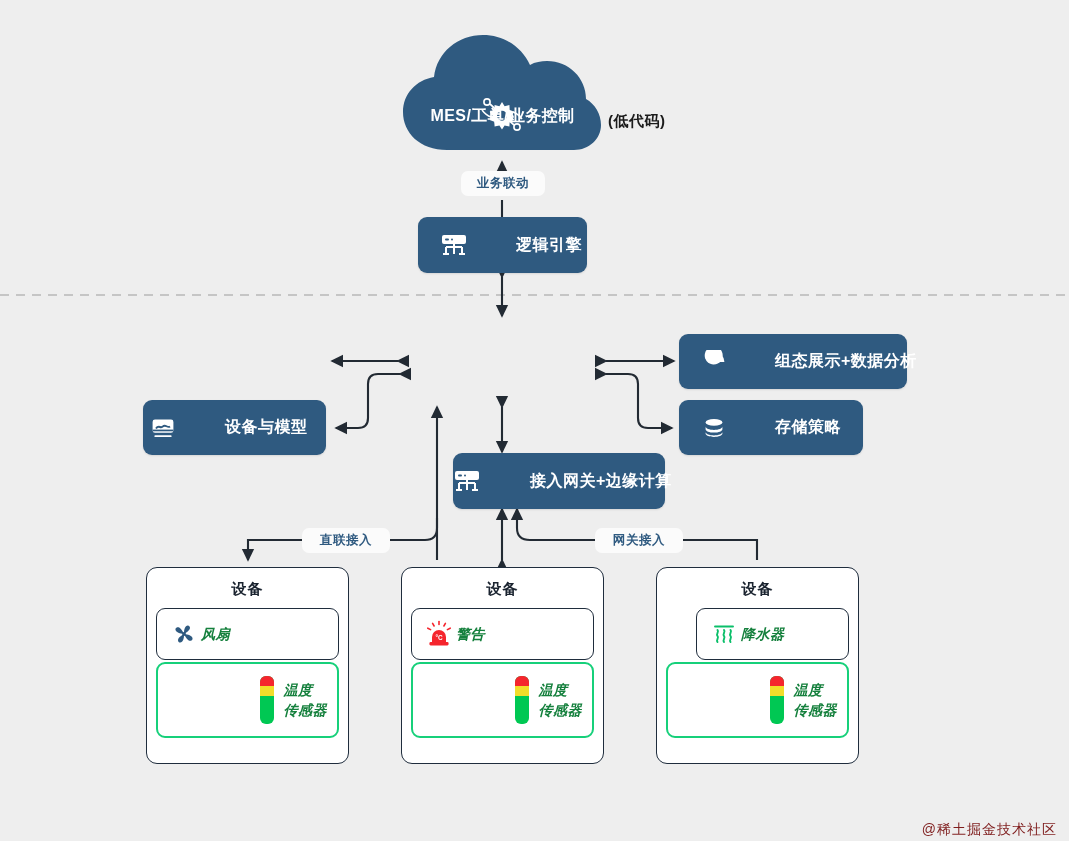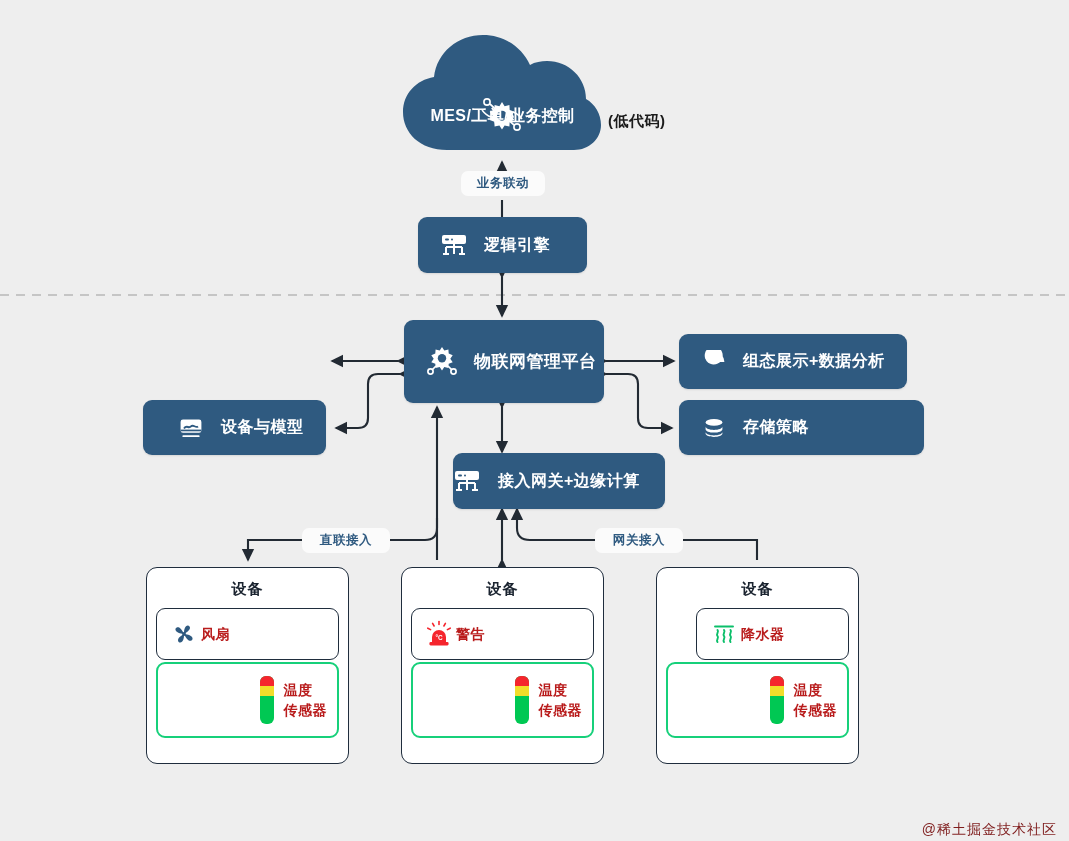--- a/index.html
+++ b/index.html
@@ -7,21 +7,21 @@
     width:1069px;height:841px;
     background:#eeeeee;
     font-family:"Liberation Sans","DejaVu Sans",sans-serif;
     overflow:hidden;
     position:relative;
   }
   #stage{position:absolute;inset:0;width:1069px;height:841px;}
   #wires{position:absolute;left:0;top:0;width:1069px;height:841px;pointer-events:none;}
 
   
-  .node{position:absolute;box-sizing:border-box;}
+  .node{position:absolute;box-sizing:border-box;gap:32px;}
 
   .bluebox{
     background:#2f5a80;
     border-radius:9px;
     display:flex;align-items:center;
     color:#ffffff;
     box-shadow:0 1px 2px rgba(0,0,0,.10);
   }
   .bluebox .ico{flex:0 0 auto;display:flex;align-items:center;justify-content:center;}
   .bluebox .lbl{
@@ -59,21 +59,21 @@
   }
   .sub{
     box-sizing:border-box;border-radius:9px;background:#fff;
     display:flex;align-items:center;
     border:1.4px solid #1f2d3d;
     padding:0 10px;
   }
   .sub.green{border:2.2px solid #16d07a;}
   .sub + .sub{margin-top:2px;justify-content:flex-end;}
   .sub .sico{flex:0 0 34px;display:flex;align-items:center;justify-content:center;}
-  .sub .stxt{font-size:14px;font-weight:700;color:#b91c1c;line-height:20px;letter-spacing:.5px;}
+  .sub .stxt{font-size:14px;font-weight:700;color:#15803d;line-height:20px;letter-spacing:.5px;font-style:italic;}
   .sub .stxt span{display:block;}
 
   .watermark{
     position:absolute;right:12px;bottom:2px;
     font-size:14px;color:#7f1d1d;letter-spacing:1px;
   }
 </style>
 </head>
 <body style="background: rgb(238, 238, 238);">
 
@@ -150,40 +150,23 @@
         <rect x="11" y="5.6" width="2" height="2" rx="1" fill="#2f5a80"></rect>
         <path d="M14,11 L14,21" stroke="#ffffff" stroke-width="2" fill="none"></path>
         <path d="M6,14 L6,21 M22,14 L22,21" stroke="#ffffff" stroke-width="2" fill="none"></path>
         <path d="M6,14 L22,14" stroke="#ffffff" stroke-width="2" fill="none"></path>
         <path d="M3,21 L9,21 M19,21 L25,21" stroke="#ffffff" stroke-width="2" fill="none"></path>
       </svg>
     </span>
     <span class="lbl" style="margin-left:16px;">逻辑引擎</span>
   </div>
 
-  <div class="node bluebox" style="left:404px;top:320px;width:200px;height:83px;padding-left:21px;">
-    <span class="ico">
-      <svg width="34" height="34" viewBox="0 0 34 34">
-        <g fill="#ffffff">
-          <path d="M17,2 l2.3,3.5 l4.1,-1.1 l0.3,4.2 l4,1.6 l-2.4,3.5 l2.4,3.5 l-4,1.6 l-0.3,4.2
-                   l-4.1,-1.1 l-2.3,3.5 l-2.3,-3.5 l-4.1,1.1 l-0.3,-4.2 l-4,-1.6 l2.4,-3.5 l-2.4,-3.5
-                   l4,-1.6 l0.3,-4.2 l4.1,1.1 Z"></path>
-          <circle cx="17" cy="13.3" r="4.2" fill="#2f5a80"></circle>
-          <circle cx="5.5" cy="26.5" r="2.6" fill="none" stroke="#ffffff" stroke-width="1.7"></circle>
-          <circle cx="28.5" cy="26.5" r="2.6" fill="none" stroke="#ffffff" stroke-width="1.7"></circle>
-          <path d="M11,21 C9,23 8,24 7,25" stroke="#ffffff" stroke-width="1.7" fill="none"></path>
-          <path d="M23,21 C25,23 26,24 27,25" stroke="#ffffff" stroke-width="1.7" fill="none"></path>
-        </g>
-      </svg>
-    </span>
-    <span class="lbl" style="margin-left:15px;font-size:17px;">物联网管理平台</span>
-  </div>
-
-
-  <div class="node bluebox" style="left:143px;top:400px;width:183px;height:55px;padding-left:36px;">
+
+
+  <div class="node bluebox" style="left:143px;top:400px;width:183px;height:55px;padding-left:8px;">
     <span class="ico">
       <svg width="24" height="22" viewBox="0 0 24 22">
         <rect x="1.6" y="2.6" width="20.8" height="13.2" rx="2.4" fill="#ffffff"></rect>
         <path d="M5,11.6 C7.6,7.4 9.6,12 12,9.4 C14.4,6.8 16.4,11.4 19,9.4" stroke="#2f5a80" stroke-width="1.9" fill="none"></path>
         <rect x="1.6" y="12.6" width="20.8" height="1.7" fill="#2f5a80"></rect>
         <rect x="3.4" y="18.2" width="17.2" height="1.9" rx=".9" fill="#ffffff"></rect>
       </svg>
     </span>
     <span class="lbl" style="margin-left:18px;">设备与模型</span>
   </div>
@@ -191,21 +174,21 @@
   <div class="node bluebox" style="left:679px;top:334px;width:228px;height:55px;padding-left:23px;">
     <span class="ico">
       <svg width="24" height="24" viewBox="0 0 24 24">
         <path d="M12,12 L12,1.6 A10.4,10.4 0 0 1 22.4,12 Z" fill="#ffffff"></path>
         <path d="M12,13.6 A9,9 0 1 0 10.4,13.4 Z" fill="#ffffff" transform="translate(-0.6,0.8)"></path>
       </svg>
     </span>
     <span class="lbl" style="margin-left:17px;">组态展示+数据分析</span>
   </div>
 
-  <div class="node bluebox" style="left:679px;top:400px;width:245px;height:55px;padding-left:23px;">
+  <div class="node bluebox" style="left:679px;top:400px;width:184px;height:55px;padding-left:23px;">
     <span class="ico">
       <svg width="24" height="24" viewBox="0 0 24 24">
         <g fill="#ffffff">
           <ellipse cx="12" cy="6.4" rx="8.4" ry="3.4"></ellipse>
           <path d="M3.6,10.6 c0,1.9 3.8,3.4 8.4,3.4 s8.4,-1.5 8.4,-3.4 v2.6
                    c0,1.9 -3.8,3.4 -8.4,3.4 s-8.4,-1.5 -8.4,-3.4 Z"></path>
           <path d="M3.6,16 c0,1.9 3.8,3.4 8.4,3.4 s8.4,-1.5 8.4,-3.4 v1.6
                    c0,1.9 -3.8,3.4 -8.4,3.4 s-8.4,-1.5 -8.4,-3.4 Z"></path>
         </g>
       </svg>

